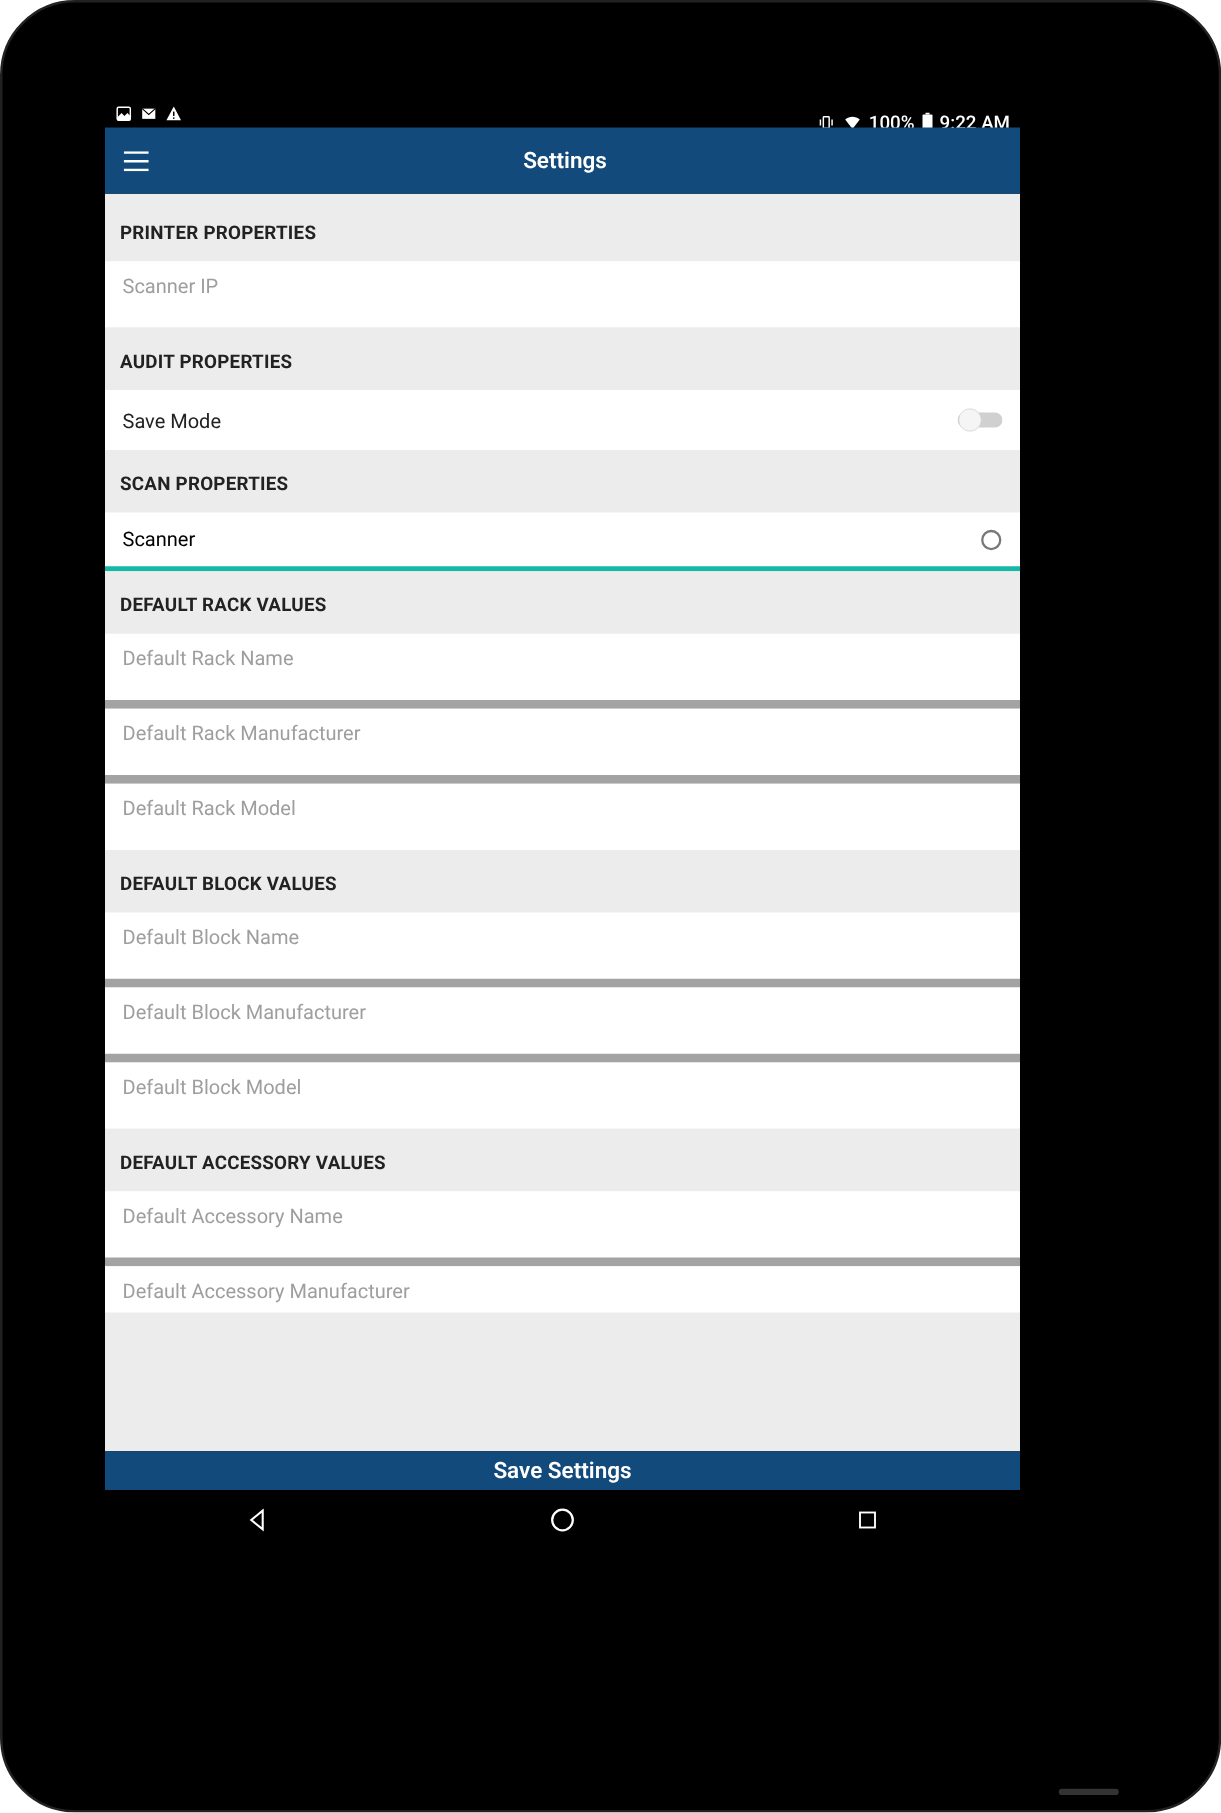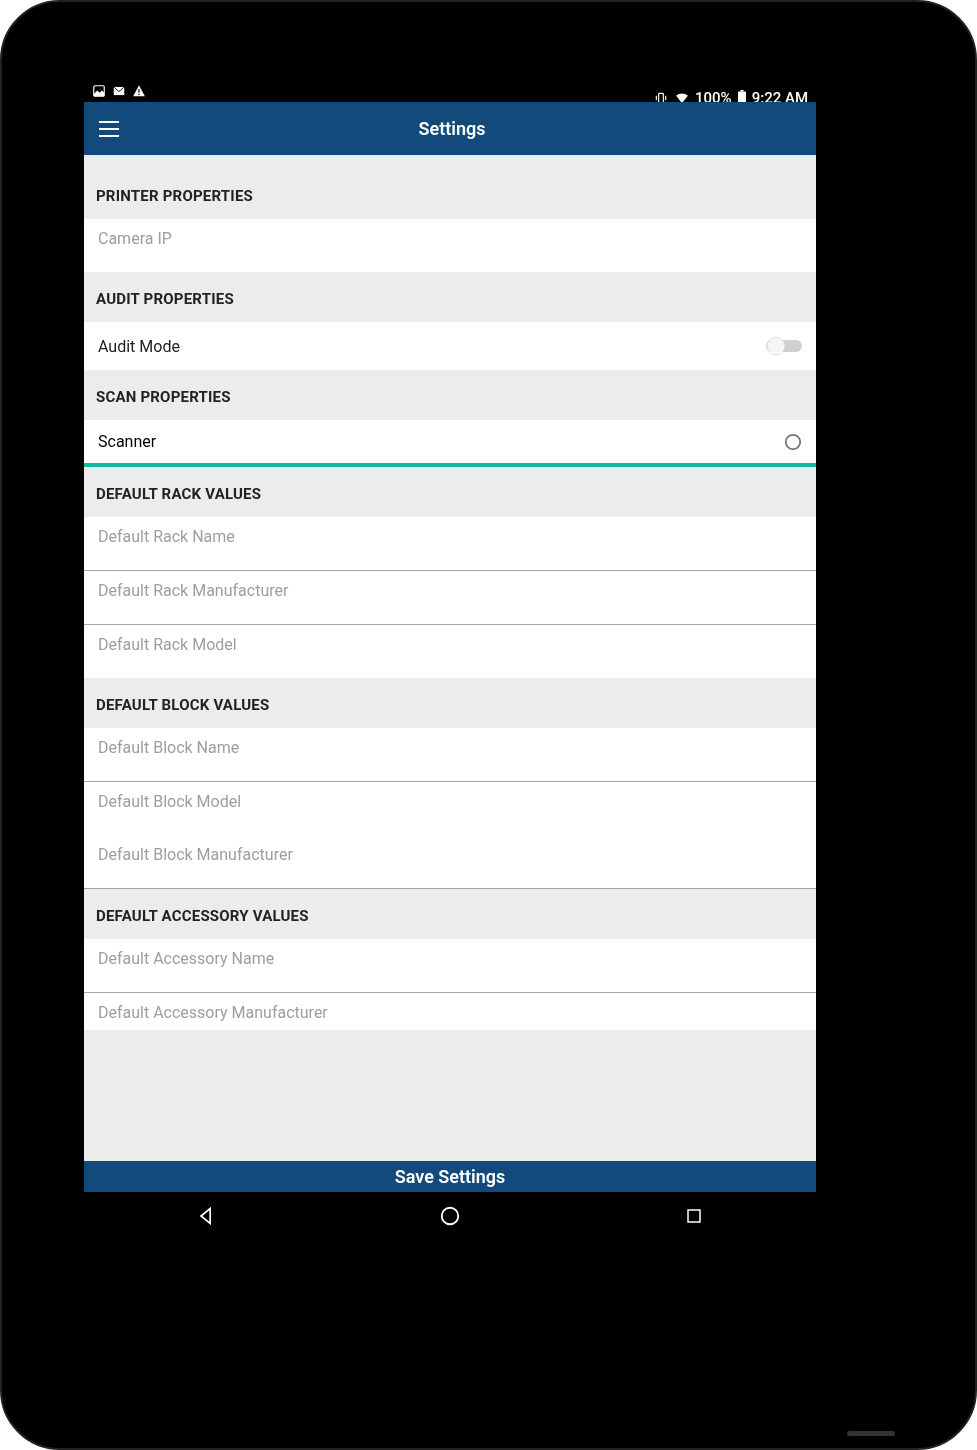--- a/index.html
+++ b/index.html
@@ -24,23 +24,23 @@
     height: 53px; background: #134a7c; color: #fff; display: flex; align-items: center;
     position: relative;
   }
   .hamburger { width: 50px; display:flex; align-items:center; justify-content:center; cursor:pointer; height:100%; }
   .app-title { position:absolute; left:4px; right:0; text-align:center; font-size:18px; font-weight:600; pointer-events:none; }
   .content { height: calc(100% - 22px - 53px - 47px - 48px); overflow-y: hidden; background:#ececec; }
   .section-header {
     background: #ececec; padding: 18px 12px 14px 12px; font-weight: 700;
     font-size: 15px; color: #222; letter-spacing: 0.2px;
   }
-  .section-header.first { padding-top: 22px; margin-top: 10px; }
+  .section-header.first { padding-top: 22px; }
   .input-row {
-    background:#fff; padding: 10px 14px 24px 14px; border-bottom: 1px solid #a3a3a3;
+    background:#fff; padding: 10px 14px 24px 14px; border-bottom: 7px solid #a3a3a3;
   }
   .input-row.last { border-bottom: none; }
   .input-placeholder { color: #9e9e9e; font-size: 16px; }
   .toggle-row {
     background:#fff; display:flex; align-items:center; padding: 14px 14px;
     font-size: 16px; color:#222;
   }
   .toggle { margin-left:auto; }
   .radio-row {
     background:#fff; display:flex; align-items:center; padding: 12px 14px;
@@ -124,26 +124,26 @@
             <rect y="14" width="20" height="2" fill="#fff"></rect>
           </svg>
       </div>
       <div class="app-title">Settings</div>
     </div>
 
     <div class="content">
 
       <div class="section-header first">PRINTER PROPERTIES</div>
       <div class="input-row last">
-        <div class="input-placeholder">Camera IP</div>
+        <div class="input-placeholder">Scanner IP</div>
       </div>
 
       <div class="section-header">AUDIT PROPERTIES</div>
       <div class="toggle-row">
-        <span>Audit Mode</span>
+        <span>Save Mode</span>
         <span class="toggle">
           <svg width="36" height="20" viewBox="0 0 36 20">
               <rect x="0" y="4" width="36" height="12" rx="6" fill="#d0d0d0"></rect>
               <circle cx="10" cy="10" r="9" fill="#f5f5f5" stroke="#ccc" stroke-width="0.5"></circle>
             </svg>
         </span>
       </div>
 
       <div class="section-header">SCAN PROPERTIES</div>
       <div class="radio-row">
@@ -163,25 +163,25 @@
         <div class="input-placeholder">Default Rack Manufacturer</div>
       </div>
       <div class="input-row last">
         <div class="input-placeholder">Default Rack Model</div>
       </div>
 
       <div class="section-header">DEFAULT BLOCK VALUES</div>
       <div class="input-row">
         <div class="input-placeholder">Default Block Name</div>
       </div>
+      <div class="input-row">
+        <div class="input-placeholder">Default Block Manufacturer</div>
+      </div>
       <div class="input-row last">
         <div class="input-placeholder">Default Block Model</div>
-      </div>
-      <div class="input-row">
-        <div class="input-placeholder">Default Block Manufacturer</div>
       </div>
 
       <div class="section-header">DEFAULT ACCESSORY VALUES</div>
       <div class="input-row">
         <div class="input-placeholder">Default Accessory Name</div>
       </div>
       <div class="input-row" style="padding-bottom:8px;border-bottom:none;">
         <div class="input-placeholder">Default Accessory Manufacturer</div>
       </div>
 

